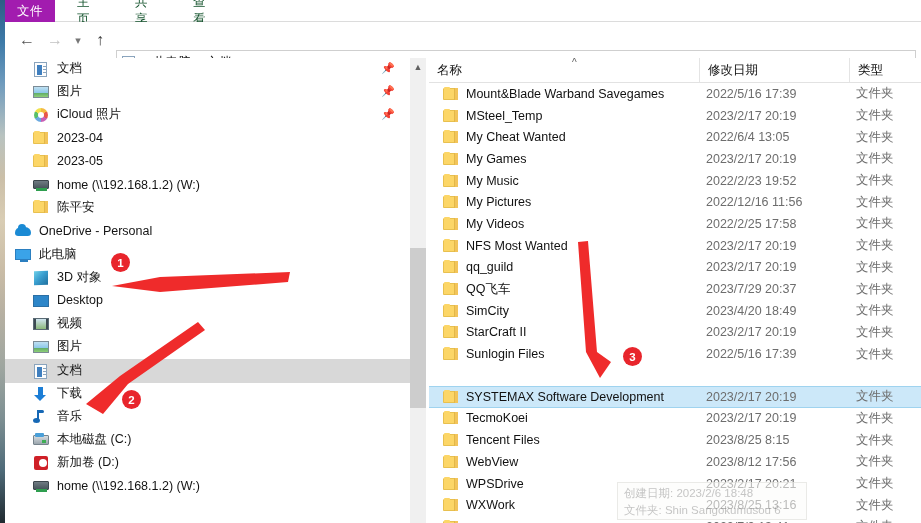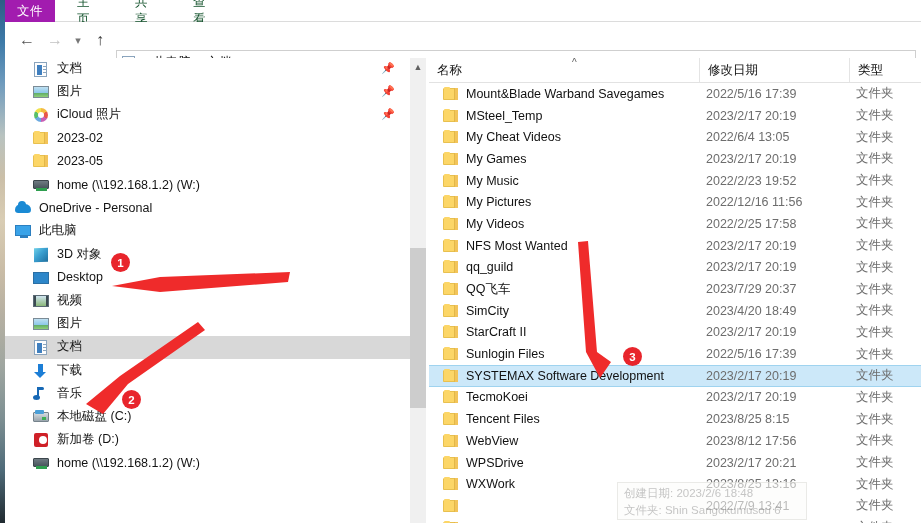--- a/index.html
+++ b/index.html
@@ -127,21 +127,21 @@
   .sort-caret {
     position: absolute; left: 143px; top: -1px; font-size: 10px; color: #5b5b5b;
   }
 
   .filerows { position: absolute; left: 0; top: 25px; width: 492px; height: 440px; }
   .filerow {
     position: relative; height: 21.7px; display: flex; align-items: center;
     font-size: 12.5px; color: #111; white-space: nowrap;
   }
   .filerow.sel {
-    background: #cce8f9; border-top: 1px solid #9fd3ef; border-bottom: 1px solid #9fd3ef;
+    background: #cce8f9; border-top: 1px solid #9fd3ef; border-bottom: 1px solid #9fd3ef; margin-top: 21px;
   }
   .fr-ico { width: 16px; height: 14px; margin: 0 7px 0 14px; flex: 0 0 auto; position: relative; }
   .fr-name { width: 250px; overflow: hidden; }
   .fr-date { position: absolute; left: 277px; color: #6d6d6d; font-size: 12.5px; }
   .fr-type { position: absolute; left: 427px; color: #6d6d6d; font-size: 12.5px; }
 
   
   .folder {
     position: absolute; left: 0; top: 1px; width: 15px; height: 12px;
     background: #fcd667; border: 1px solid #e8c04f; border-radius: 1px 1px 0 0;
@@ -359,33 +359,39 @@
           <span class="ico">
             <span class="cloudico"></span>
           </span>
           <span class="lbl">iCloud 照片</span>
           <span class="pin" style="transform: none; font-size: 11px;">📌</span>
         </div>
         <div class="navrow indent1">
           <span class="ico">
             <span class="folder"></span>
           </span>
-          <span class="lbl">2023-02</span>
+          <span class="lbl">2023-04</span>
         </div>
         <div class="navrow indent1">
           <span class="ico">
             <span class="folder"></span>
           </span>
           <span class="lbl">2023-05</span>
         </div>
         <div class="navrow indent1">
           <span class="ico">
             <span class="netico"></span>
           </span>
           <span class="lbl">home (\\192.168.1.2) (W:)</span>
+        </div>
+        <div class="navrow indent1">
+          <span class="ico">
+            <span class="folder"></span>
+          </span>
+          <span class="lbl">陈平安</span>
         </div>
         <div class="navrow root">
           <span class="ico">
             <span class="odico"></span>
           </span>
           <span class="lbl">OneDrive - Personal</span>
         </div>
         <div class="navrow root">
           <span class="ico">
             <span class="pcico"></span>
@@ -486,21 +492,21 @@
               <span class="folder"></span>
             </span>
             <span class="fr-name">MSteel_Temp</span>
             <span class="fr-date">2023/2/17 20:19</span>
             <span class="fr-type">文件夹</span>
           </div>
           <div class="filerow">
             <span class="fr-ico">
               <span class="folder"></span>
             </span>
-            <span class="fr-name">My Cheat Videos</span>
+            <span class="fr-name">My Cheat Wanted</span>
             <span class="fr-date">2022/6/4 13:05</span>
             <span class="fr-type">文件夹</span>
           </div>
           <div class="filerow">
             <span class="fr-ico">
               <span class="folder"></span>
             </span>
             <span class="fr-name">My Games</span>
             <span class="fr-date">2023/2/17 20:19</span>
             <span class="fr-type">文件夹</span>

